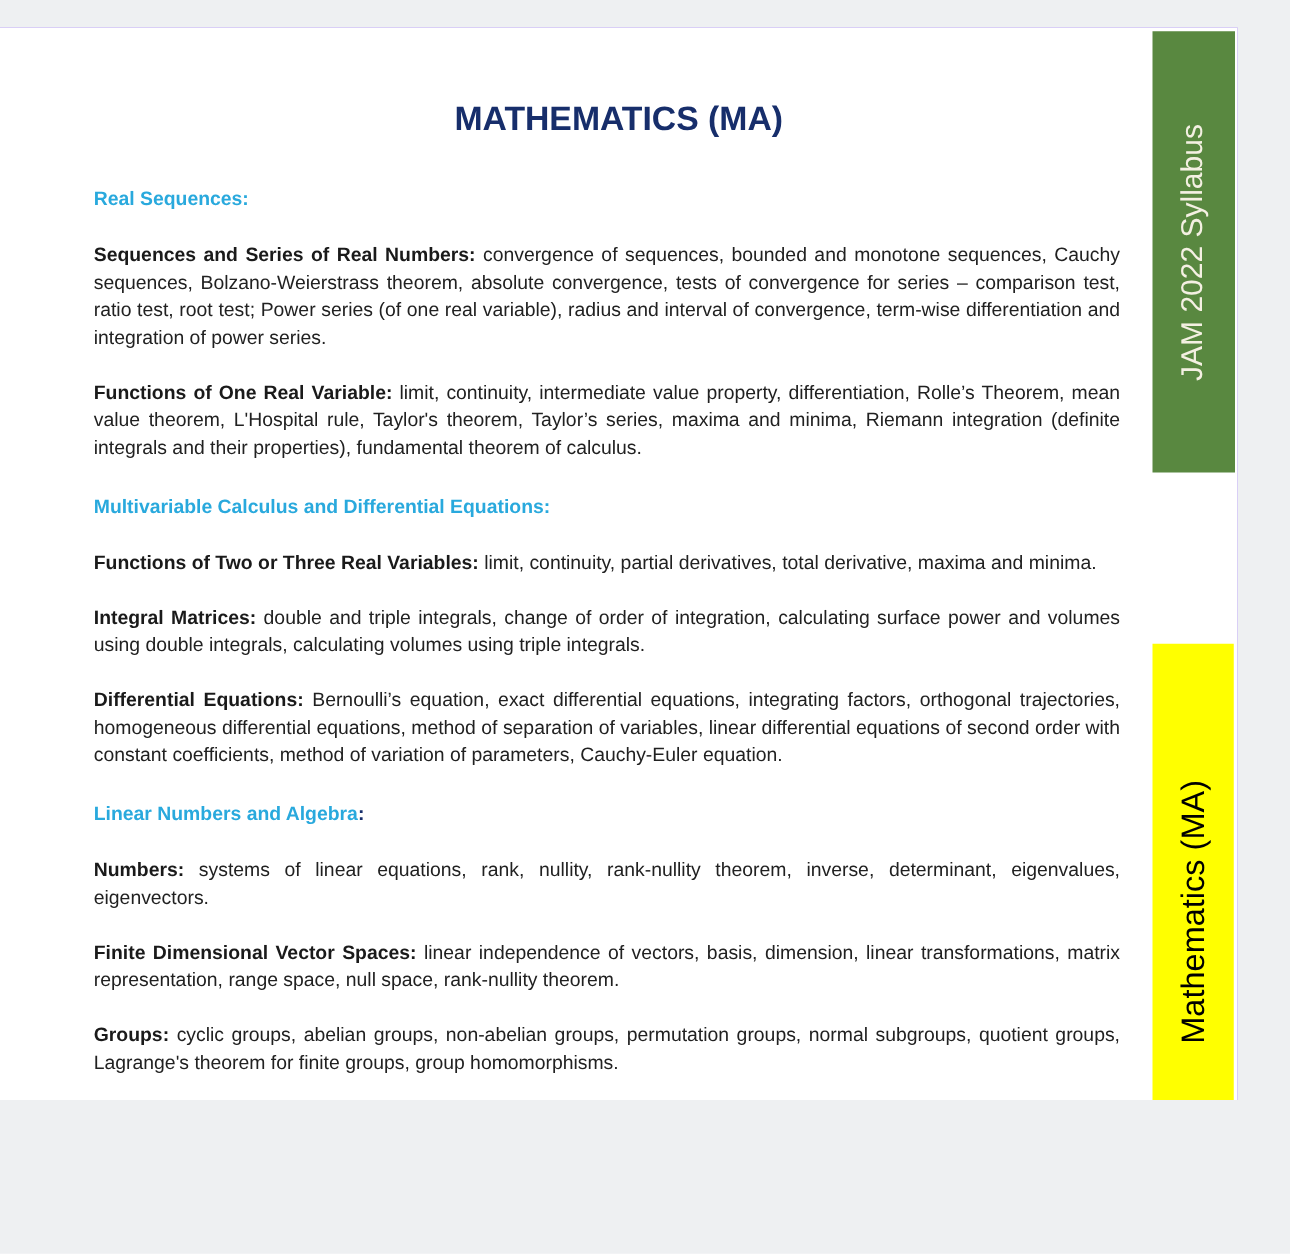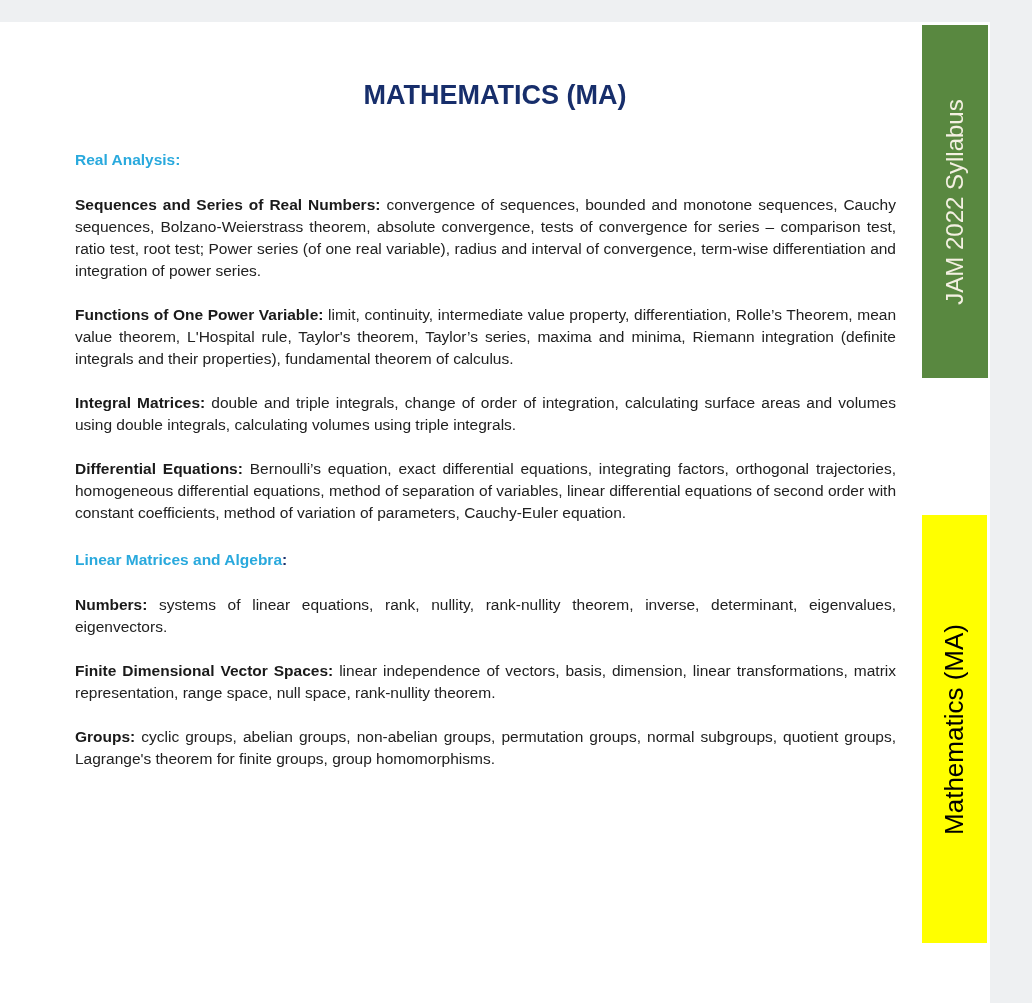--- a/index.html
+++ b/index.html
@@ -4,21 +4,21 @@
 <style>
   html, body {
     margin: 0;
     padding: 0;
     background: #eef0f2;
     font-family: "Liberation Sans", "DejaVu Sans", sans-serif;
   }
   .canvas {
     position: relative;
     width: 1032px;
-    height: 1003px;
+    height: 880px;
     background: #8b5cf6;
     overflow: hidden;
   }
   
   .page {
     position: absolute;
     left: 0;
     top: 22px;
     width: 990px;
     height: 981px;
@@ -114,33 +114,35 @@
 </head>
 <body>
 
 <div class="canvas">
 
   <div class="page">
     <div class="doc-title">MATHEMATICS (MA)</div>
 
     <div class="content">
 
-      <div class="sec-heading"><span>Real Analysis:</span><span class="dark-colon"></span></div>
+      <div class="sec-heading"><span>Real Sequences:</span><span class="dark-colon"></span></div>
 
       <p class="para"><b>Sequences and Series of Real Numbers:</b> <span>convergence of sequences, bounded and monotone sequences, Cauchy sequences, Bolzano-Weierstrass theorem, absolute convergence, tests of convergence for series – comparison test, ratio test, root test; Power series (of one real variable), radius and interval of convergence, term-wise differentiation and integration of power series.</span></p>
 
-      <p class="para"><b>Functions of One Power Variable:</b> <span>limit, continuity, intermediate value property, differentiation, Rolle’s Theorem, mean value theorem, L'Hospital rule, Taylor's theorem, Taylor’s series, maxima and minima, Riemann integration (definite integrals and their properties), fundamental theorem of calculus.</span></p>
+      <p class="para"><b>Functions of One Real Variable:</b> <span>limit, continuity, intermediate value property, differentiation, Rolle’s Theorem, mean value theorem, L'Hospital rule, Taylor's theorem, Taylor’s series, maxima and minima, Riemann integration (definite integrals and their properties), fundamental theorem of calculus.</span></p>
 
+      <div class="sec-heading"><span>Multivariable Calculus and Differential Equations:</span><span class="dark-colon"></span></div>
 
+      <p class="para"><b>Functions of Two or Three Real Variables:</b> <span>limit, continuity, partial derivatives, total derivative, maxima and minima.</span></p>
 
-      <p class="para"><b>Integral Matrices:</b> <span>double and triple integrals, change of order of integration, calculating surface areas and volumes using double integrals, calculating volumes using triple integrals.</span></p>
+      <p class="para"><b>Integral Matrices:</b> <span>double and triple integrals, change of order of integration, calculating surface power and volumes using double integrals, calculating volumes using triple integrals.</span></p>
 
       <p class="para"><b>Differential Equations:</b> <span>Bernoulli’s equation, exact differential equations, integrating factors, orthogonal trajectories, homogeneous differential equations, method of separation of variables, linear differential equations of second order with constant coefficients, method of variation of parameters, Cauchy-Euler equation.</span></p>
 
-      <div class="sec-heading"><span>Linear Matrices and Algebra</span><span class="dark-colon">:</span></div>
+      <div class="sec-heading"><span>Linear Numbers and Algebra</span><span class="dark-colon">:</span></div>
 
       <p class="para"><b>Numbers:</b> <span>systems of linear equations, rank, nullity, rank-nullity theorem, inverse, determinant, eigenvalues, eigenvectors.</span></p>
 
       <p class="para"><b>Finite Dimensional Vector Spaces:</b> <span>linear independence of vectors, basis, dimension, linear transformations, matrix representation, range space, null space, rank-nullity theorem.</span></p>
 
       <p class="para"><b>Groups:</b> <span>cyclic groups, abelian groups, non-abelian groups, permutation groups, normal subgroups, quotient groups, Lagrange's theorem for finite groups, group homomorphisms.</span></p>
 
     </div>
   </div>
 

